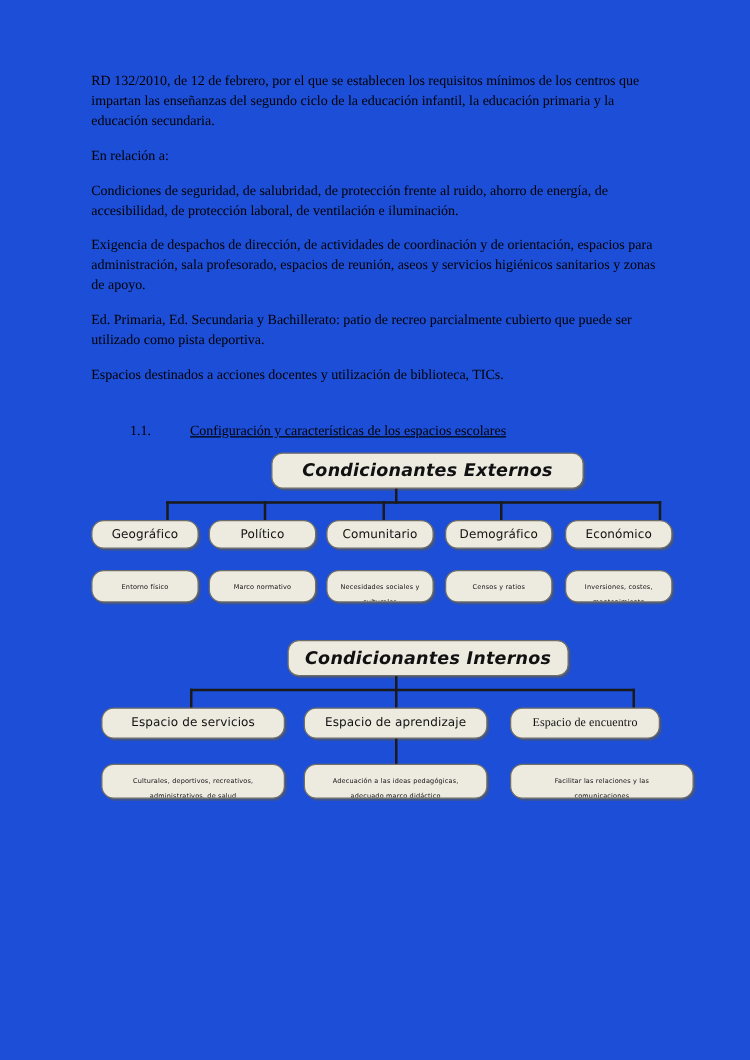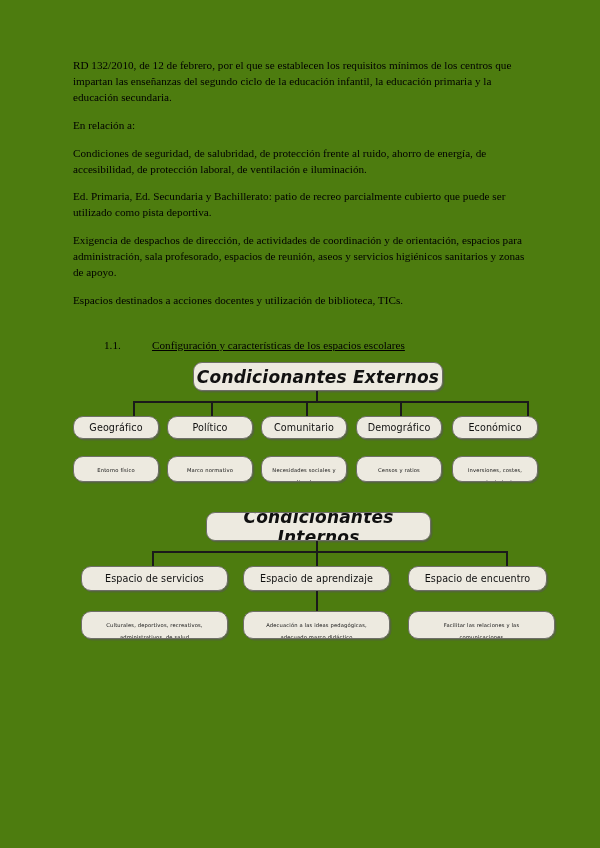--- a/index.html
+++ b/index.html
@@ -14,21 +14,21 @@
     font-family: "Liberation Serif", serif;
     color: #000000;
     overflow: hidden;
   }
 
   .page {
     position: absolute;
     left: 0; top: 0;
     width: 600px;
     height: 848px;
-    background: #4d7c0f;
+    background: #1d4ed8;
   }
 
   .content {
     position: absolute;
     left: 73px;
     top: 58px;
     width: 455px;
   }
 
   p.para {
@@ -79,23 +79,24 @@
     overflow: hidden;
     box-shadow: 1.5px 1.5px 0 rgba(90,90,85,0.55);
   }
 
   .node.root {
     border-radius: 9px;
     border-width: 1.6px;
     font-family: "DejaVu Sans", sans-serif;
     font-weight: bold;
     font-style: italic;
-    font-size: 17px;
+    font-size: 14px;
     letter-spacing: 0.2px;
     color: #111;
+    margin-left: 24px;
   }
 
   .node.mid {
     font-family: "DejaVu Sans", sans-serif;
     font-size: 9.6px;
     color: #111;
     letter-spacing: 0.1px;
   }
 
   .node.leaf {
@@ -122,22 +123,22 @@
 </style>
 </head>
 <body>
 
 <div class="page">
 
   <div class="content">
     <p class="para">RD 132/2010, de 12 de febrero, por el que se establecen los requisitos mínimos de los centros que impartan las enseñanzas del segundo ciclo de la educación infantil, la educación primaria y la educación secundaria.</p>
     <p class="para">En relación a:</p>
     <p class="para">Condiciones de seguridad, de salubridad, de protección frente al ruido, ahorro de energía, de accesibilidad, de protección laboral, de ventilación e iluminación.</p>
+    <p class="para">Exigencia de despachos de dirección, de actividades de coordinación y de orientación, espacios para administración, sala profesorado, espacios de reunión, aseos y servicios higiénicos sanitarios y zonas de apoyo.</p>
     <p class="para">Ed. Primaria, Ed. Secundaria y Bachillerato: patio de recreo parcialmente cubierto que puede ser utilizado como pista deportiva.</p>
-    <p class="para">Exigencia de despachos de dirección, de actividades de coordinación y de orientación, espacios para administración, sala profesorado, espacios de reunión, aseos y servicios higiénicos sanitarios y zonas de apoyo.</p>
     <p class="para">Espacios destinados a acciones docentes y utilización de biblioteca, TICs.</p>
 
     <div class="heading-row">
       <span class="heading-num">1.1.</span>
       <span class="heading-text">Configuración y características de los espacios escolares</span>
     </div>
   </div>
 
   <div class="diagram" id="diagram-externos">
 
@@ -212,21 +213,21 @@
     <div class="connector v" style="left:152px; top:39px; height:16px;"></div>
     <div class="connector v" style="left:316px; top:39px; height:16px;"></div>
     <div class="connector v" style="left:506px; top:39px; height:16px;"></div>
 
     <div class="node mid" style="left:81px; top:54px; width:147px; height:25px;">
       <span>Espacio de servicios</span>
     </div>
     <div class="node mid" style="left:243px; top:54px; width:147px; height:25px;">
       <span>Espacio de aprendizaje</span>
     </div>
-    <div class="node mid" style="left:408px; top:54px; width:139px; height:25px;">
+    <div class="node mid" style="left:408px; top:54px; width:120px; height:25px;font-family:Liberation Serif, serif;">
       <span>Espacio de encuentro</span>
     </div>
 
     <div class="connector v" style="left:316px; top:79px; height:21px;"></div>
 
     <div class="node leaf" style="left:81px; top:99px; width:147px; height:28px;">
       <span class="leaf-inner">
         <span>Culturales, deportivos, recreativos,</span>
         <span class="l2">administrativos, de salud</span>
       </span>

